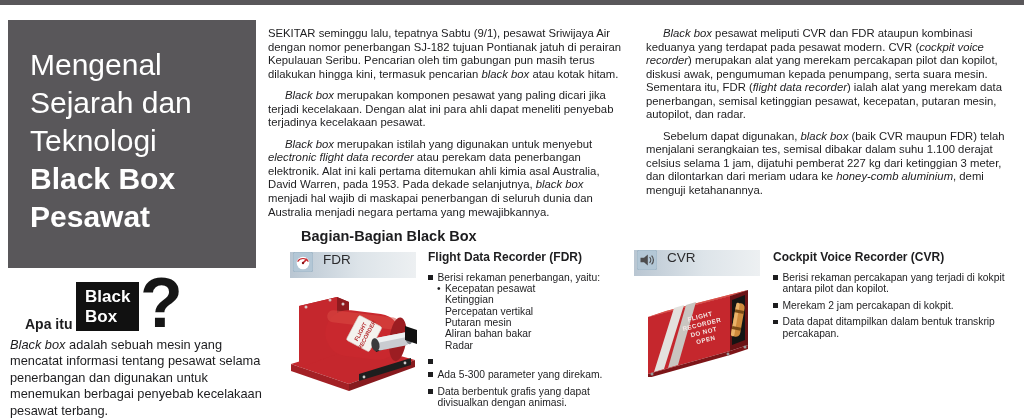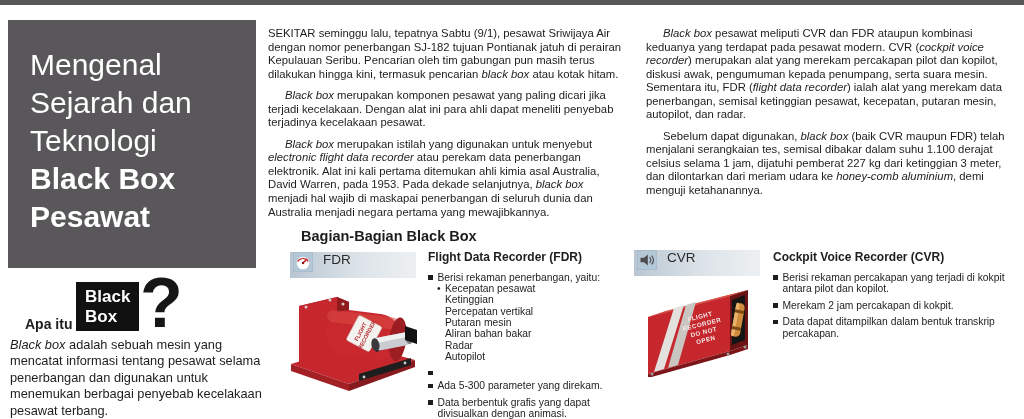--- a/index.html
+++ b/index.html
@@ -170,24 +170,20 @@
         <span>Putaran mesin</span>
       </div>
     <div class="sub-row">
         <span class="dot"></span>
         <span>Aliran bahan bakar</span>
       </div>
     <div class="sub-row">
         <span class="dot"></span>
         <span>Radar</span>
       </div>
-    <div class="sub-row">
-        <span class="dot"></span>
-        <span>Autopilot</span>
-      </div>
   </div>
   <div class="bullet-row">
     <span class="sq"></span>
   </div>
   <div class="bullet-row">
     <span class="sq"></span>
     <span>Ada 5-300 parameter yang direkam.</span>
   </div>
   <div class="bullet-row">
     <span class="sq"></span>

